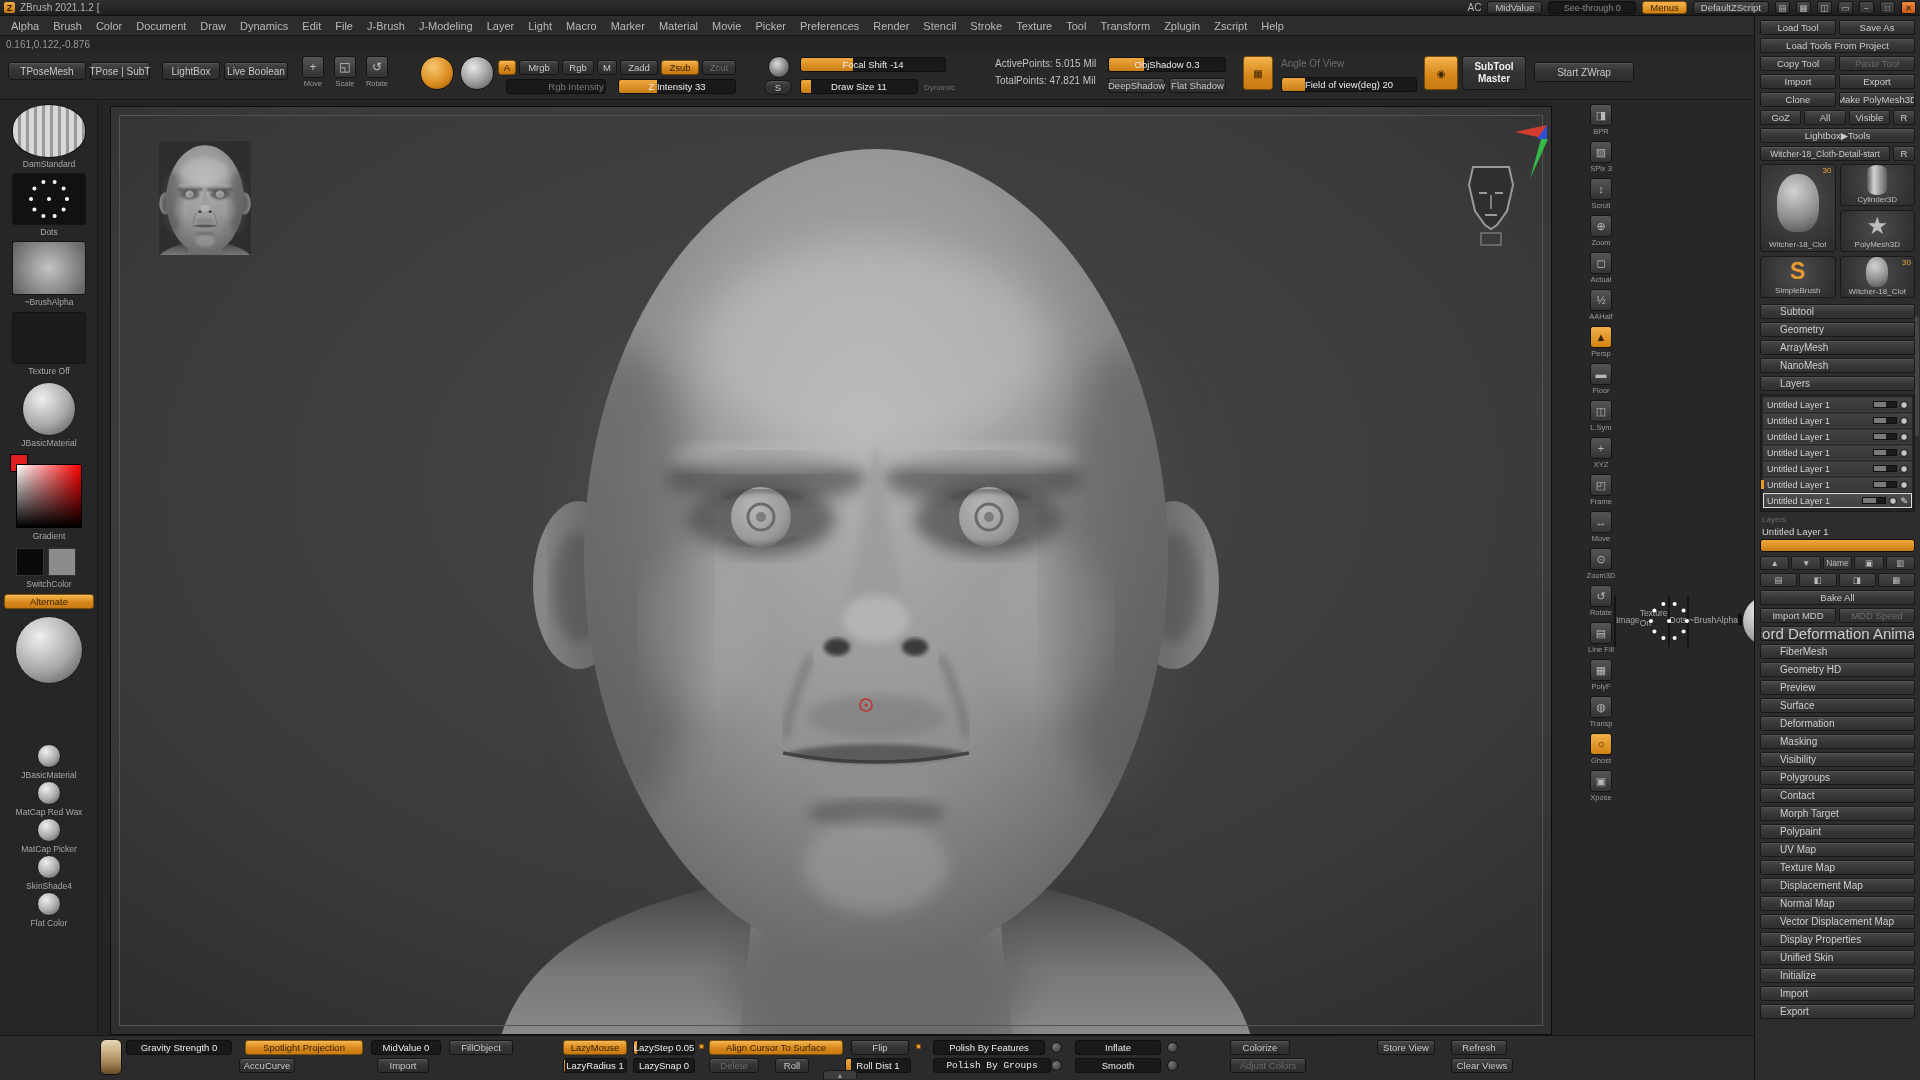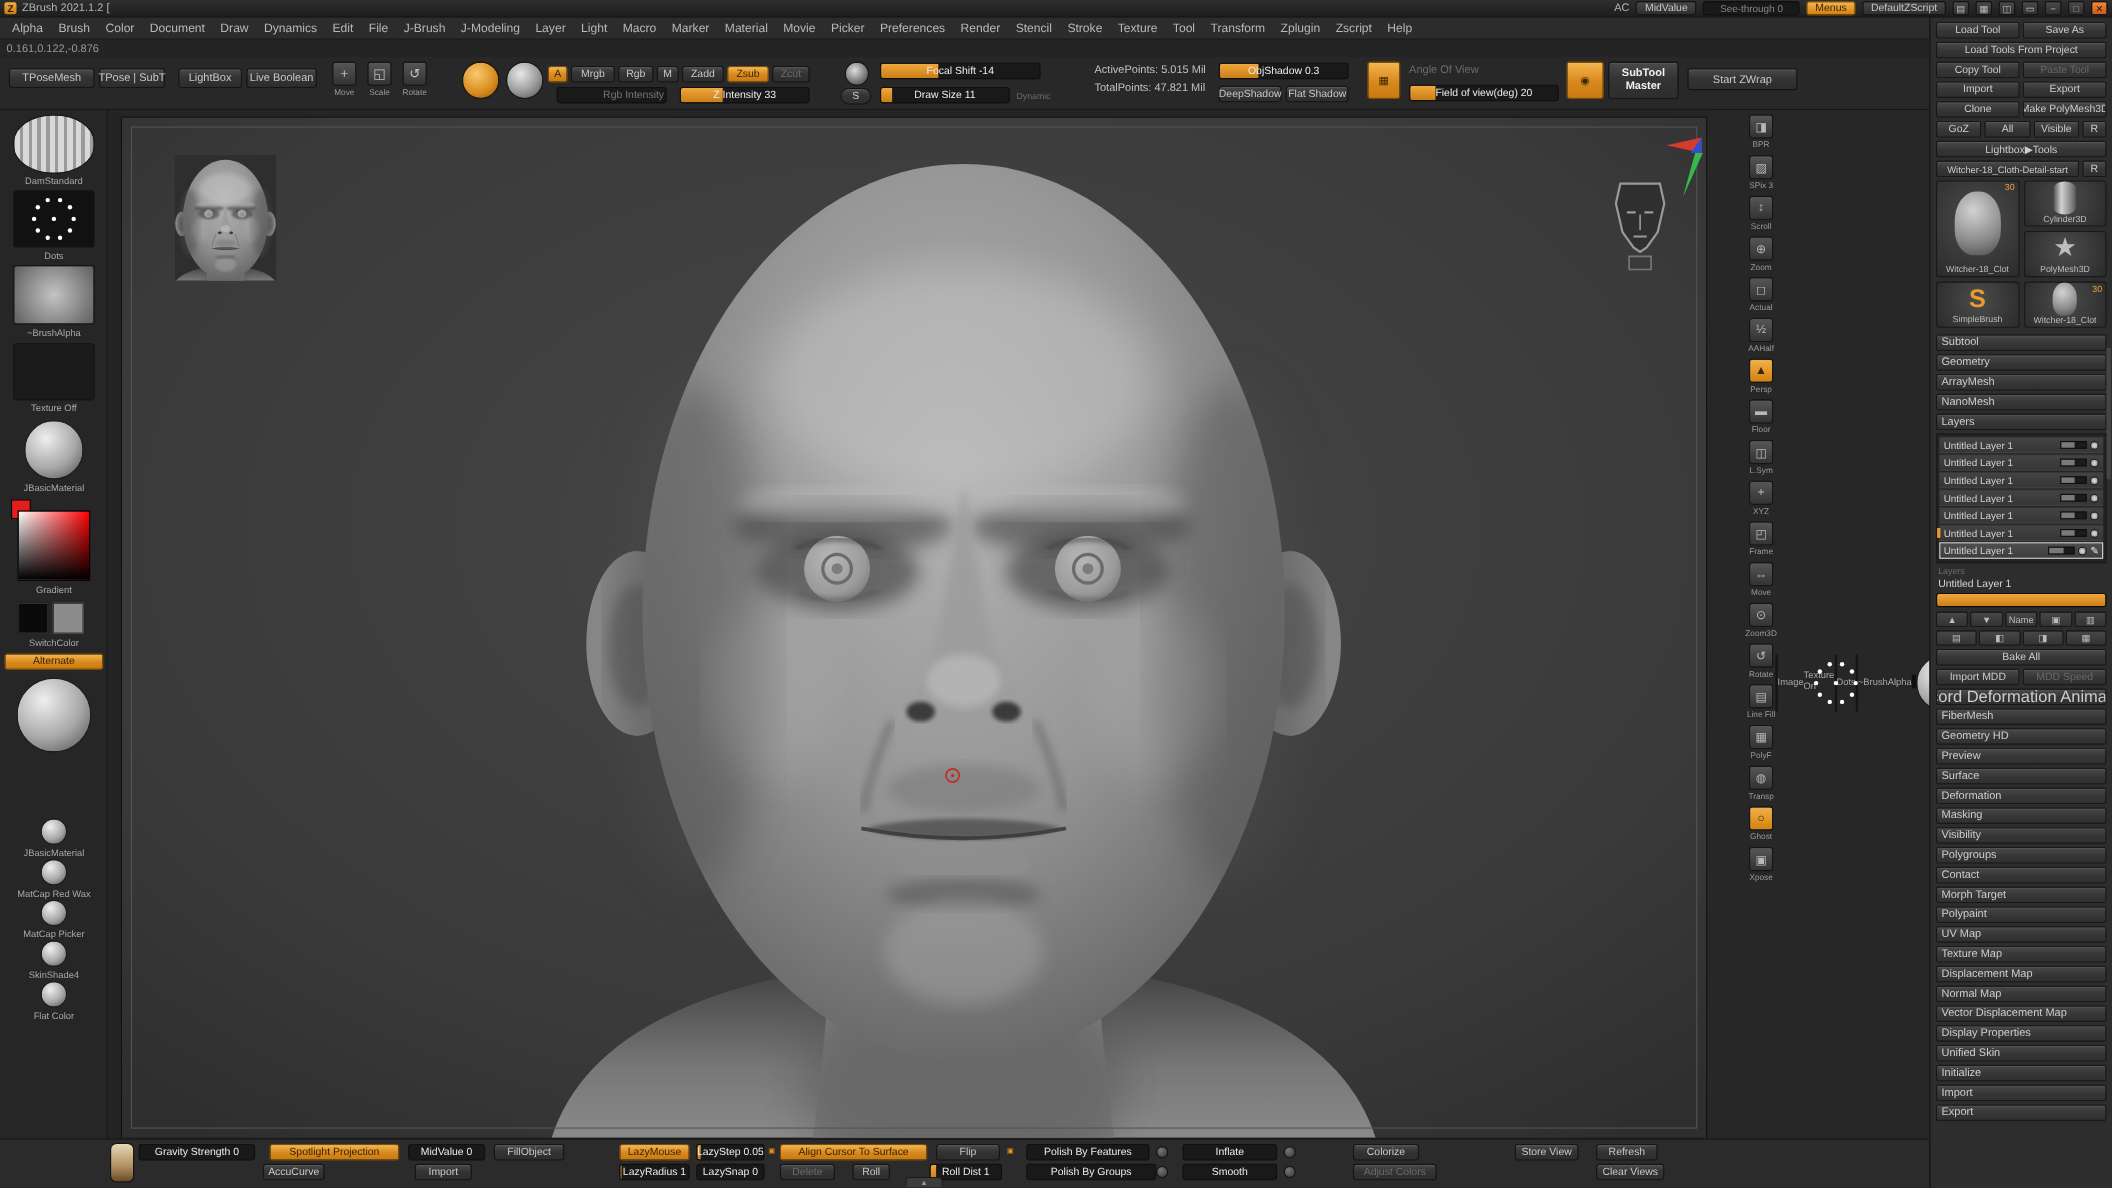--- a/index.html
+++ b/index.html
@@ -65,21 +65,21 @@
 .rtray .rslider i{position:absolute;left:0;top:0;bottom:0;background:linear-gradient(#f0a83e,#c97d15)}
 .swpair{display:flex;flex-direction:column;gap:2px}
 .gradbox{position:relative;width:72px;height:122px;border:1px solid #141414;background:linear-gradient(to top,#000 4%,rgba(0,0,0,0) 55%),linear-gradient(to right,#000 2%,rgba(0,0,0,0) 40%),linear-gradient(115deg,#222400,#6a7a00 35%,#cde000 65%,#7ddc20)}
 .hue{position:absolute;left:0;bottom:0;width:100%;height:10px;background:linear-gradient(to right,#f00,#ff0,#0f0,#0ff,#00f,#f0f,#f00)}
 
 .right-panel{position:absolute;left:1754px;top:16px;width:166px;height:1064px;background:#2d2d2d;border-left:1px solid #121212;padding:4px 5px 0 5px}
 .prow{display:flex;gap:3px;margin-bottom:3px}
 .pbtn{flex:1;height:15px;background:linear-gradient(#4a4a4a,#353535 55%,#2f2f2f);border:1px solid #181818;border-radius:2px;font-size:9.5px;color:#cdcdcd;display:flex;align-items:center;justify-content:center;box-shadow:inset 0 1px 0 rgba(255,255,255,.07);white-space:nowrap;overflow:hidden}
 .pbtn.dim{color:#6a6a6a}
 .pbtn.narrow{flex:0 0 22px}
-.section-bar{height:15px;margin-bottom:3px;background:linear-gradient(#484848,#363636 55%,#303030);border:1px solid #191919;border-radius:2px;font-size:10px;color:#cfcfcf;display:flex;align-items:center;padding:0 4px;box-shadow:inset 0 1px 0 rgba(255,255,255,.07)}
+.section-bar{height:15px;margin-bottom:3px;background:linear-gradient(#484848,#363636 55%,#303030);border:1px solid #191919;border-radius:2px;font-size:10px;color:#cfcfcf;display:flex;align-items:center;padding:0 19px;box-shadow:inset 0 1px 0 rgba(255,255,255,.07)}
 .thumb-grid{display:grid;grid-template-columns:1fr 1fr;gap:4px;margin:2px 0 6px}
 .thumb{position:relative;height:42px;background:radial-gradient(circle at 50% 40%,#4c4c4c,#2b2b2b);border:1px solid #191919;border-radius:3px;display:flex;flex-direction:column;align-items:center}
 .thumb.big{grid-row:span 2;height:auto}
 .t-icon{flex:1;display:flex;align-items:center;justify-content:center;width:100%}
 .thumb.head .t-icon::before{content:"";width:22px;height:30px;border-radius:46% 46% 40% 40%;background:radial-gradient(circle at 40% 30%,#d2d2d2,#8a8a8a 60%,#4a4a4a)}
 .thumb.big.head .t-icon::before{width:42px;height:58px}
 .thumb.cyl .t-icon::before{content:"";width:20px;height:30px;border-radius:10px/6px;background:linear-gradient(90deg,#555,#d2d2d2 35%,#5e5e5e)}
 .thumb.star .t-icon::before{content:"★";font-size:24px;color:#bdbdbd}
 .thumb.sbrush .t-icon::before{content:"S";font-size:23px;font-weight:bold;color:#e89b30}
 .t-label{font-size:8px;color:#bdbdbd;padding-bottom:2px;max-width:100%;overflow:hidden;white-space:nowrap}
@@ -841,21 +841,21 @@
     <div class="slider" style="left: 845px; top: 1058px; width: 66px; height: 15px; pointer-events: auto;">
       <i class="fill" style="width: 8%;"></i>
         <span>Roll Dist 1</span>
     </div>
     <div class="odot" style="left: 916px; top: 1044px; pointer-events: auto;"></div>
 
     <div class="slider" style="left: 933px; top: 1040px; width: 112px; height: 15px; pointer-events: auto;">
       <i class="fill" style="width: 0%;"></i>
         <span>Polish By Features</span>
     </div>
-    <div class="slider" style="left: 933px; top: 1058px; width: 118px; height: 15px; pointer-events: auto;">
+    <div class="slider" style="left: 933px; top: 1058px; width: 118px; height: 15px; pointer-events: auto; font-family: Liberation Mono, monospace;">
       <i class="fill" style="width: 0%;"></i>
         <span>Polish By Groups</span>
     </div>
     <div class="tgl" style="left: 1051px; top: 1042px; pointer-events: auto;"></div>
     <div class="tgl" style="left: 1051px; top: 1060px; pointer-events: auto;"></div>
 
     <div class="slider" style="left: 1075px; top: 1040px; width: 86px; height: 15px; pointer-events: auto;">
       <i class="fill" style="width: 0%;"></i>
         <span>Inflate</span>
     </div>

